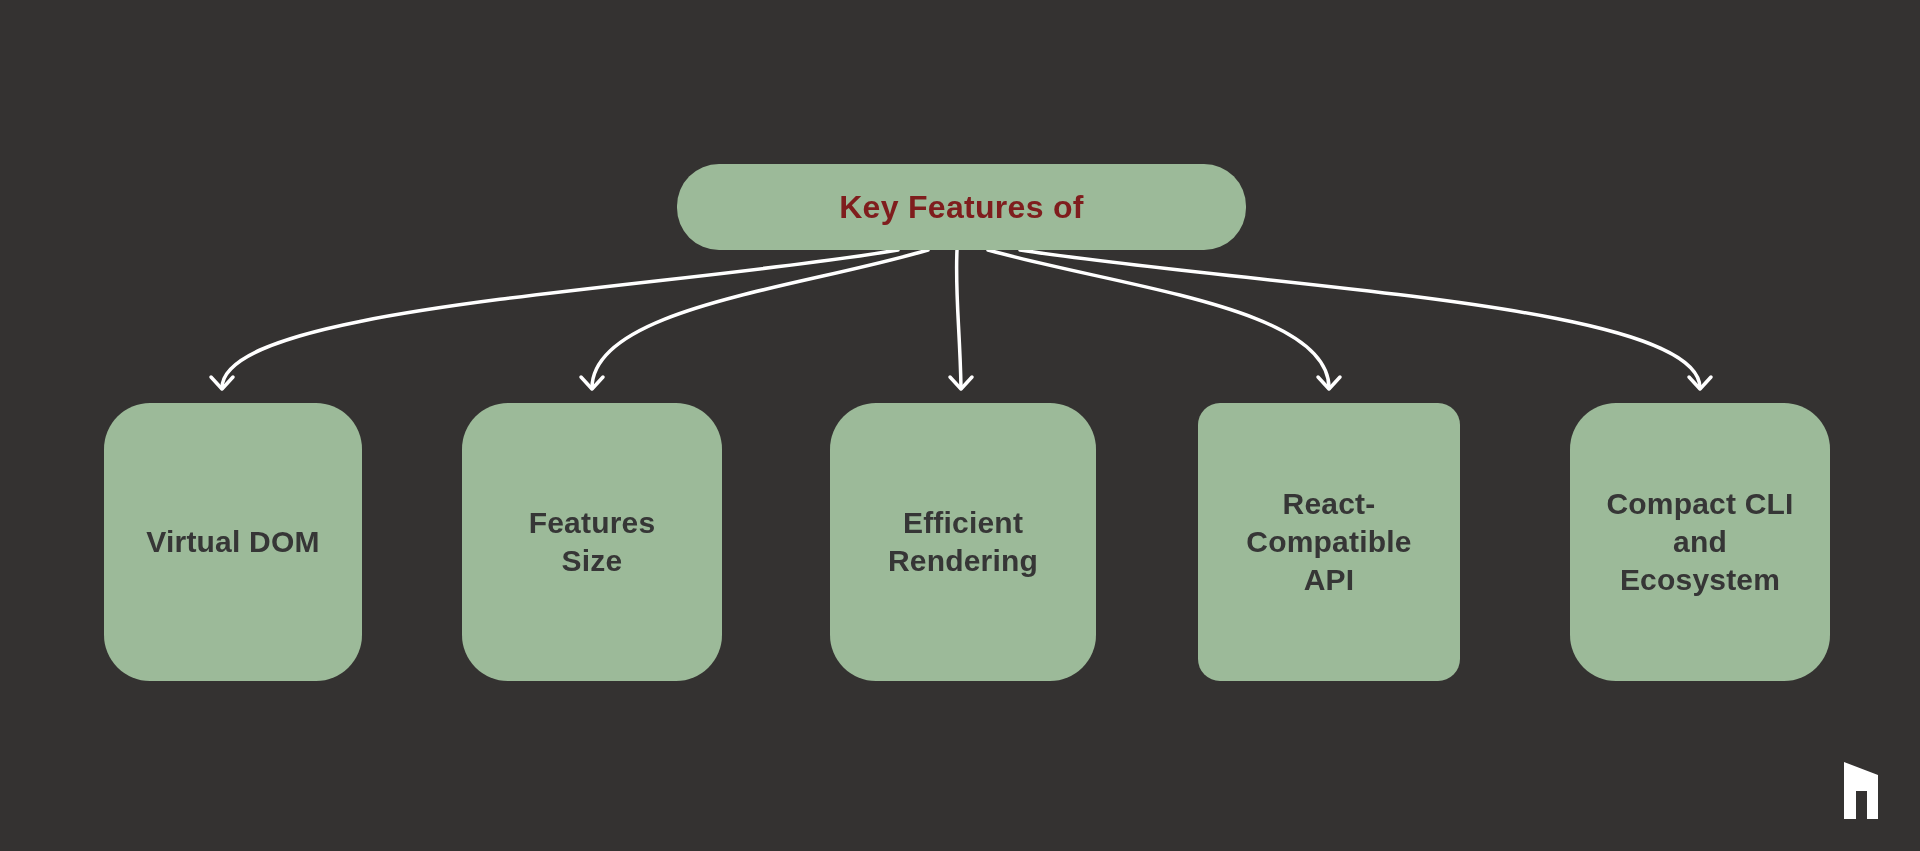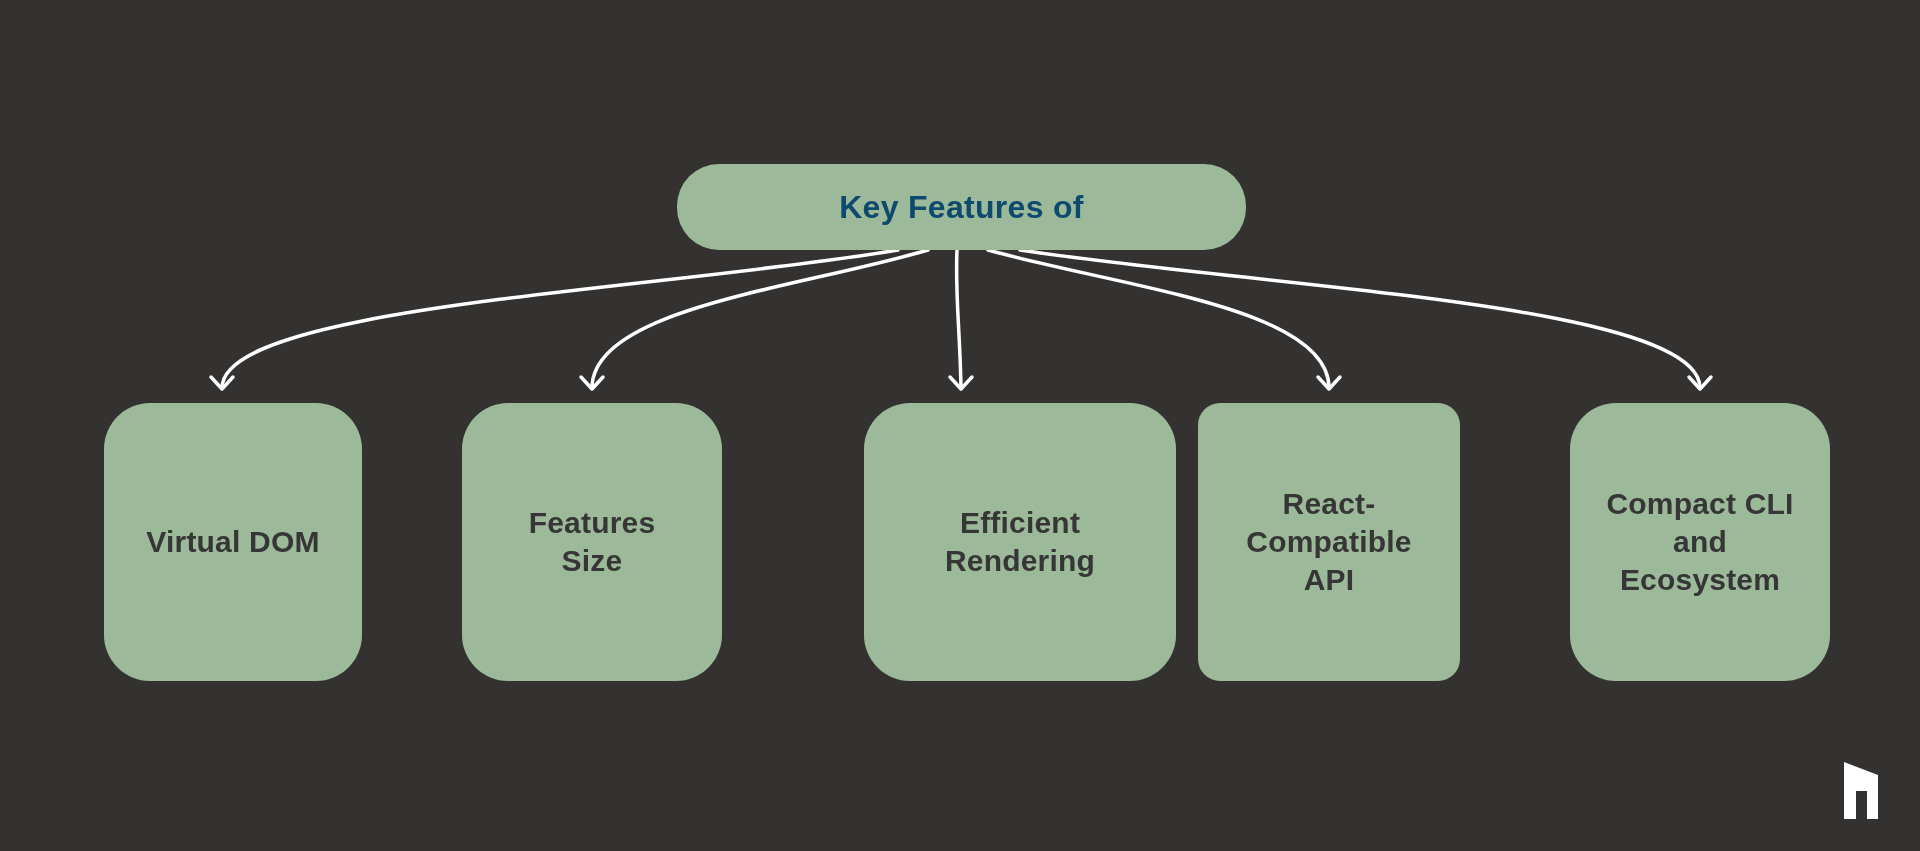--- a/index.html
+++ b/index.html
@@ -11,33 +11,33 @@
   }
   .stage{position:relative;width:1920px;height:851px;}
   .connectors{
     position:absolute;left:0;top:0;width:1920px;height:851px;
     pointer-events:none;
   }
   .root-node{
     position:absolute;left:677px;top:164px;width:569px;height:86px;
     background:#9cba99;border-radius:42px;
     display:flex;align-items:center;justify-content:center;
-    color:#0c4a6e;font-size:32px;font-weight:700;letter-spacing:.3px;
+    color:#7f1d1d;font-size:32px;font-weight:700;letter-spacing:.3px;
   }
   .node{
     position:absolute;top:403px;width:260px;height:278px;
     background:#9cba99;border-radius:46px;
     display:flex;align-items:center;justify-content:center;
     text-align:center;color:#363636;
     font-size:30px;font-weight:600;line-height:1.27;letter-spacing:.2px;
     padding:0 34px;box-sizing:border-box;
   }
   .node-1{left:104px;width:258px;}
   .node-2{left:462px;}
-  .node-3{left:864px;width:312px;}
+  .node-3{left:830px;width:266px;}
   .node-4{left:1198px;width:262px;border-radius:22px;}
   .node-5{left:1570px;}
   .logo{
     position:absolute;left:1844px;top:762px;width:34px;height:57px;
   }
 </style>
 </head>
 <body>
 
 <div class="stage">

